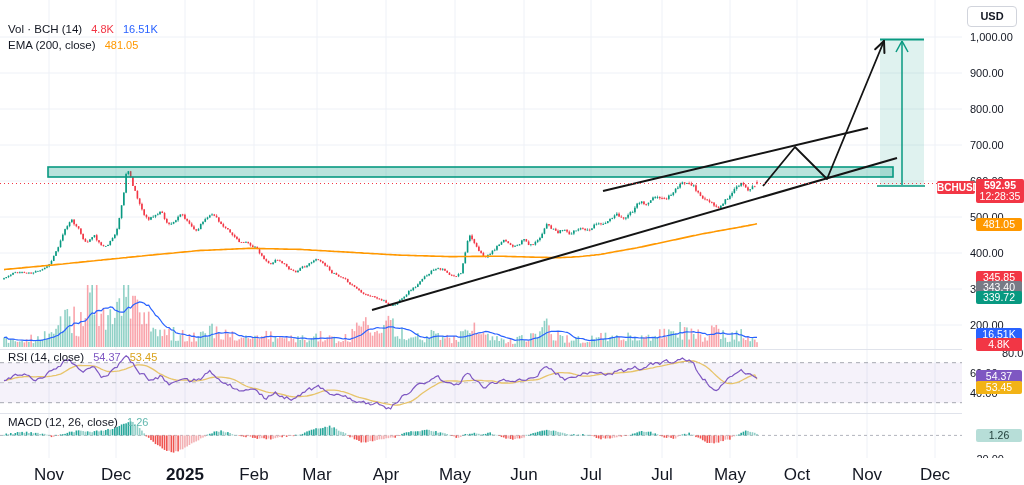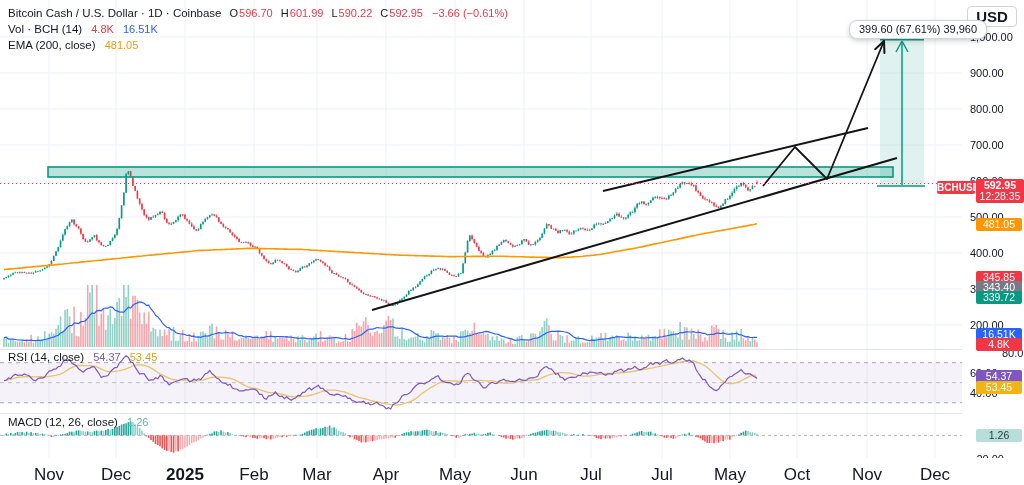--- a/index.html
+++ b/index.html
@@ -9,21 +9,21 @@
   .sep-h{position:absolute;left:0;width:1024px;height:1px;background:#e0e3eb;z-index:3;}
   .sep-v{position:absolute;top:0;width:1px;height:485px;background:#e0e3eb;z-index:3;}
   .legend{position:absolute;z-index:6;font-size:11px;white-space:nowrap;}
   .legend .t{color:#131722;font-size:11.5px;}
   .legend .k{color:#131722;margin-left:5px;}
   .legend .v{margin-left:1px;}
   .red{color:#f23645;} .blue{color:#2962ff;} .orange{color:#ff9800;}
   .purple{color:#7e57c2;} .gold{color:#d9a21b;} .paleteal{color:#63b8af;}
   .axis-right{position:absolute;left:962px;top:0;width:62px;height:458px;background:#ffffff;z-index:4;}
   .usd-btn{position:absolute;left:5px;top:6px;width:48px;height:19px;line-height:19px;text-align:center;
-           border:1px solid #d1d4dc;border-radius:4px;font-size:15px;font-weight:bold;color:#131722;background:#fff;cursor:pointer;}
+           border:1px solid #d1d4dc;border-radius:4px;font-size:11px;font-weight:bold;color:#131722;background:#fff;cursor:pointer;}
   .ptick{position:absolute;left:8px;height:12px;line-height:12px;font-size:11px;color:#131722;z-index:1;}
   .pbox{position:absolute;left:14px;width:46px;height:13px;line-height:13px;border-radius:2px;
         font-size:10.5px;text-align:center;color:#fff;z-index:5;}
   .last-tag{position:absolute;left:937px;top:181px;width:38px;height:13px;line-height:13px;border-radius:2px;
             font-size:10px;font-weight:bold;color:#fff;text-align:center;z-index:6;}
   .last-box{position:absolute;left:976px;top:179px;width:48px;height:24px;border-radius:2px;color:#fff;
             font-size:10.5px;text-align:center;z-index:6;}
   .last-box .r1{height:12px;line-height:13px;font-weight:bold;}
   .last-box .r2{height:12px;line-height:11px;}
   .axis-bottom{position:absolute;left:0;top:458px;width:1024px;height:27px;background:#fff;z-index:4;}
@@ -1419,28 +1419,20 @@
       <line x1="884" y1="41" x2="875.1793311689321" y2="49.25807491929131" stroke="#141414" stroke-width="2" stroke-linecap="round"></line>
       <line x1="884" y1="41" x2="884.4219454338324" y2="53.07567646348924" stroke="#141414" stroke-width="2" stroke-linecap="round"></line>
       <line x1="0" y1="183.5" x2="962" y2="183.5" stroke="#f23645" stroke-width="1" stroke-dasharray="1 3"></line>
     </svg>
 
   <div class="sep-h" style="top:349px"></div>
   <div class="sep-h" style="top:413px"></div>
   <div class="sep-h" style="top:458px"></div>
   <div class="sep-v" style="left:962px"></div>
 
-  <div class="legend" style="left:8px;top:7px">
-    <span class="t">Bitcoin Cash / U.S. Dollar · 1D · Coinbase</span>
-    <span class="k">O</span><span class="v red">596.70</span>
-    <span class="k">H</span><span class="v red">601.99</span>
-    <span class="k">L</span><span class="v red">590.22</span>
-    <span class="k">C</span><span class="v red">592.95</span>
-    <span class="v red" style="margin-left:6px">−3.66 (−0.61%)</span>
-  </div>
   <div class="legend" style="left:8px;top:23px">
     <span class="t">Vol · BCH (14)</span>
     <span class="v red" style="margin-left:6px">4.8K</span>
     <span class="v blue" style="margin-left:6px">16.51K</span>
   </div>
   <div class="legend" style="left:8px;top:39px">
     <span class="t">EMA (200, close)</span>
     <span class="v orange" style="margin-left:6px">481.05</span>
   </div>
   <div class="legend" style="left:8px;top:351px">
@@ -1482,21 +1474,20 @@
         <div class="pbox" style="top: 428.5px; background: rgb(183, 222, 216); color: rgb(30, 59, 55);">1.26</div>
       </div>
   </div>
 
   <div class="last-tag" id="last-tag" style="background: rgb(242, 54, 69);">BCHUSD</div>
   <div class="last-box" id="last-box" style="background: rgb(242, 54, 69);">
     <div class="r1">592.95</div>
     <div class="r2">12:28:35</div>
   </div>
 
-  <div class="callout" id="callout" style="left: 849px; top: 20px; min-width: 108px; height: 17px; line-height: 17px;">399.60 (67.61%) 39,960</div>
 
   <div class="axis-bottom">
       <div id="time-ticks">
         <div class="ttick" style="left: 49px;">Nov</div>
         <div class="ttick" style="left: 116px;">Dec</div>
         <div class="ttick year" style="left: 185px;">2025</div>
         <div class="ttick" style="left: 254px;">Feb</div>
         <div class="ttick" style="left: 317px;">Mar</div>
         <div class="ttick" style="left: 386px;">Apr</div>
         <div class="ttick" style="left: 455px;">May</div>

